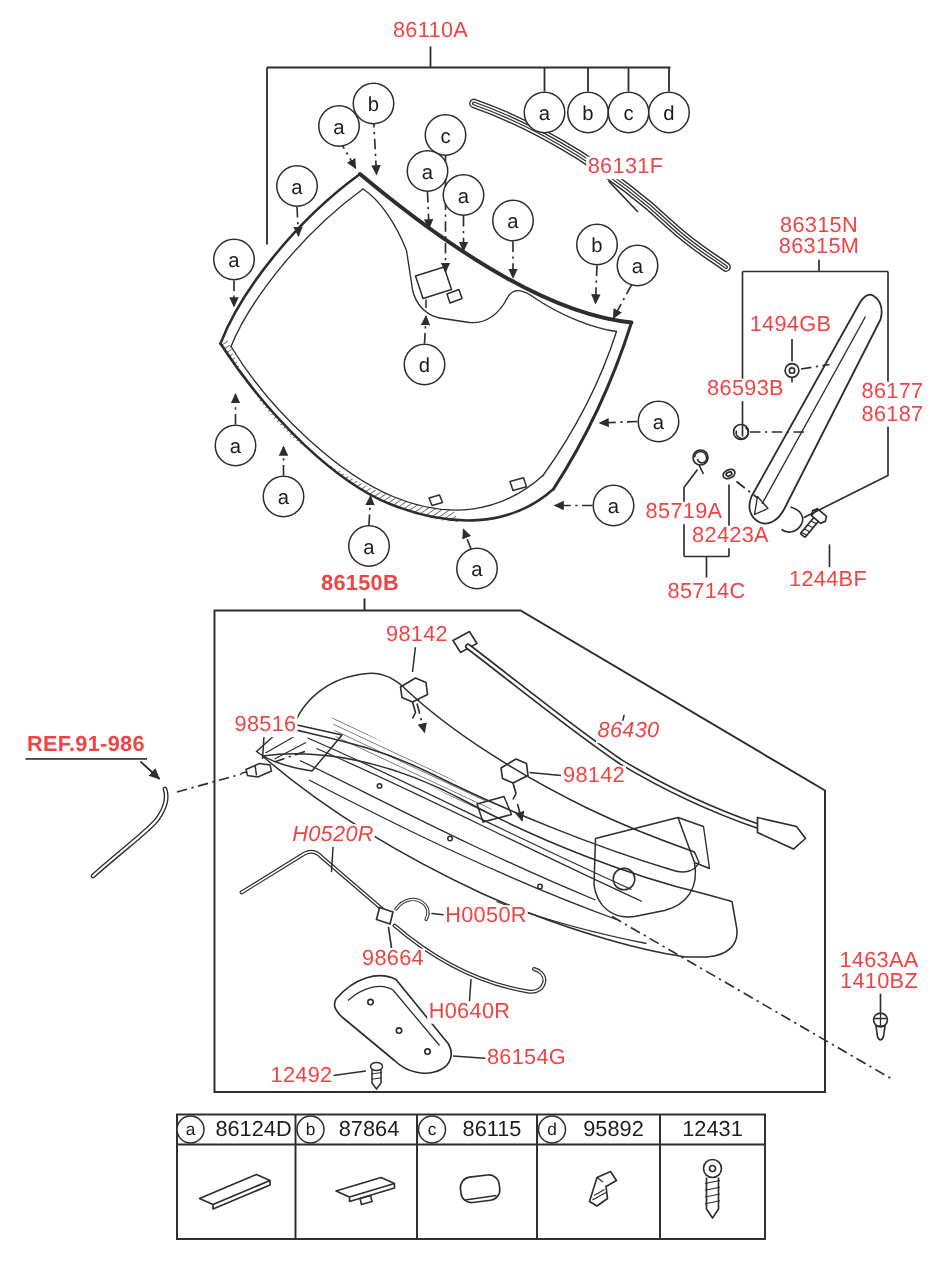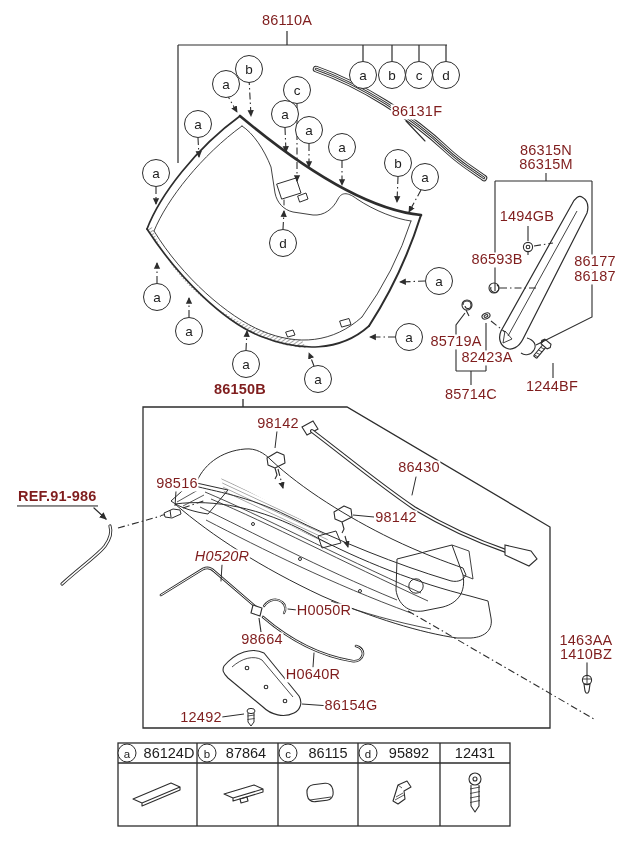--- a/index.html
+++ b/index.html
@@ -1,20 +1,20 @@
 <!DOCTYPE html>
 <html><head>
 <meta charset="utf-8">
 <style>
   html,body{margin:0;padding:0;background:#ffffff;}
   #stage{position:relative;width:627px;height:848px;background:#fff;overflow:hidden;
          font-family:"Liberation Sans","DejaVu Sans",sans-serif;color:#1c1c1c;}
   #geom{position:absolute;left:0;top:0;}
   .plabel{position:absolute;transform:translate(-50%,-50%);font-size:14.5px;line-height:1.04;
-          white-space:nowrap;background:#fff;padding:0 1px;color:#7f1d1d;letter-spacing:.2px;}
+          white-space:nowrap;background:#fff;padding:0 1px;color:#ef4444;letter-spacing:.2px;}
   .plabel.ref{transform:translate(0,-50%);font-weight:bold;border-bottom:1.8px solid #1c1c1c;
               padding-bottom:1px;font-size:14.5px;}
   .mk{position:absolute;width:26px;height:26px;border:1.5px solid #2d2d2d;border-radius:50%;
       background:#fff;display:flex;align-items:center;justify-content:center;
       font-size:13.5px;transform:translate(-50%,-50%);color:#1c1c1c;}
   .mk.small{width:17px;height:17px;font-size:11.5px;border-width:1.3px;}
   .lg-code{position:absolute;transform:translate(-50%,-50%);font-size:14.5px;background:transparent;}
 </style>
 </head>
 <body>
@@ -258,21 +258,21 @@
       <div class="plabel" style="left: 527px; top: 217px;">1494GB</div>
       <div class="plabel" style="left: 497px; top: 260px;">86593B</div>
       <div class="plabel" style="left: 595px; top: 262px;">86177</div>
       <div class="plabel" style="left: 595px; top: 277px;">86187</div>
       <div class="plabel" style="left: 456px; top: 342px;">85719A</div>
       <div class="plabel" style="left: 487px; top: 358px; text-align: center;">82423A</div>
       <div class="plabel" style="left: 471px; top: 395px;">85714C</div>
       <div class="plabel" style="left: 552px; top: 387px;">1244BF</div>
       <div class="plabel" style="left: 240px; top: 390px; font-weight: bold;">86150B</div>
       <div class="plabel" style="left: 278px; top: 424px;">98142</div>
-      <div class="plabel" style="left: 419px; top: 468px;">86430</div>
+      <div class="plabel" style="left: 419px; top: 488px; font-style: italic;">86430</div>
       <div class="plabel" style="left: 396px; top: 518px;">98142</div>
       <div class="plabel" style="left: 177px; top: 484px;">98516</div>
       <div class="plabel" style="left: 222px; top: 557px; font-style: italic;">H0520R</div>
       <div class="plabel" style="left: 324px; top: 611px;">H0050R</div>
       <div class="plabel" style="left: 262px; top: 640px;">98664</div>
       <div class="plabel" style="left: 313px; top: 675px;">H0640R</div>
       <div class="plabel" style="left: 351px; top: 706px;">86154G</div>
       <div class="plabel" style="left: 201px; top: 718px;">12492</div>
       <div class="plabel" style="left: 586px; top: 641px;">1463AA</div>
       <div class="plabel" style="left: 586px; top: 655px;">1410BZ</div>

